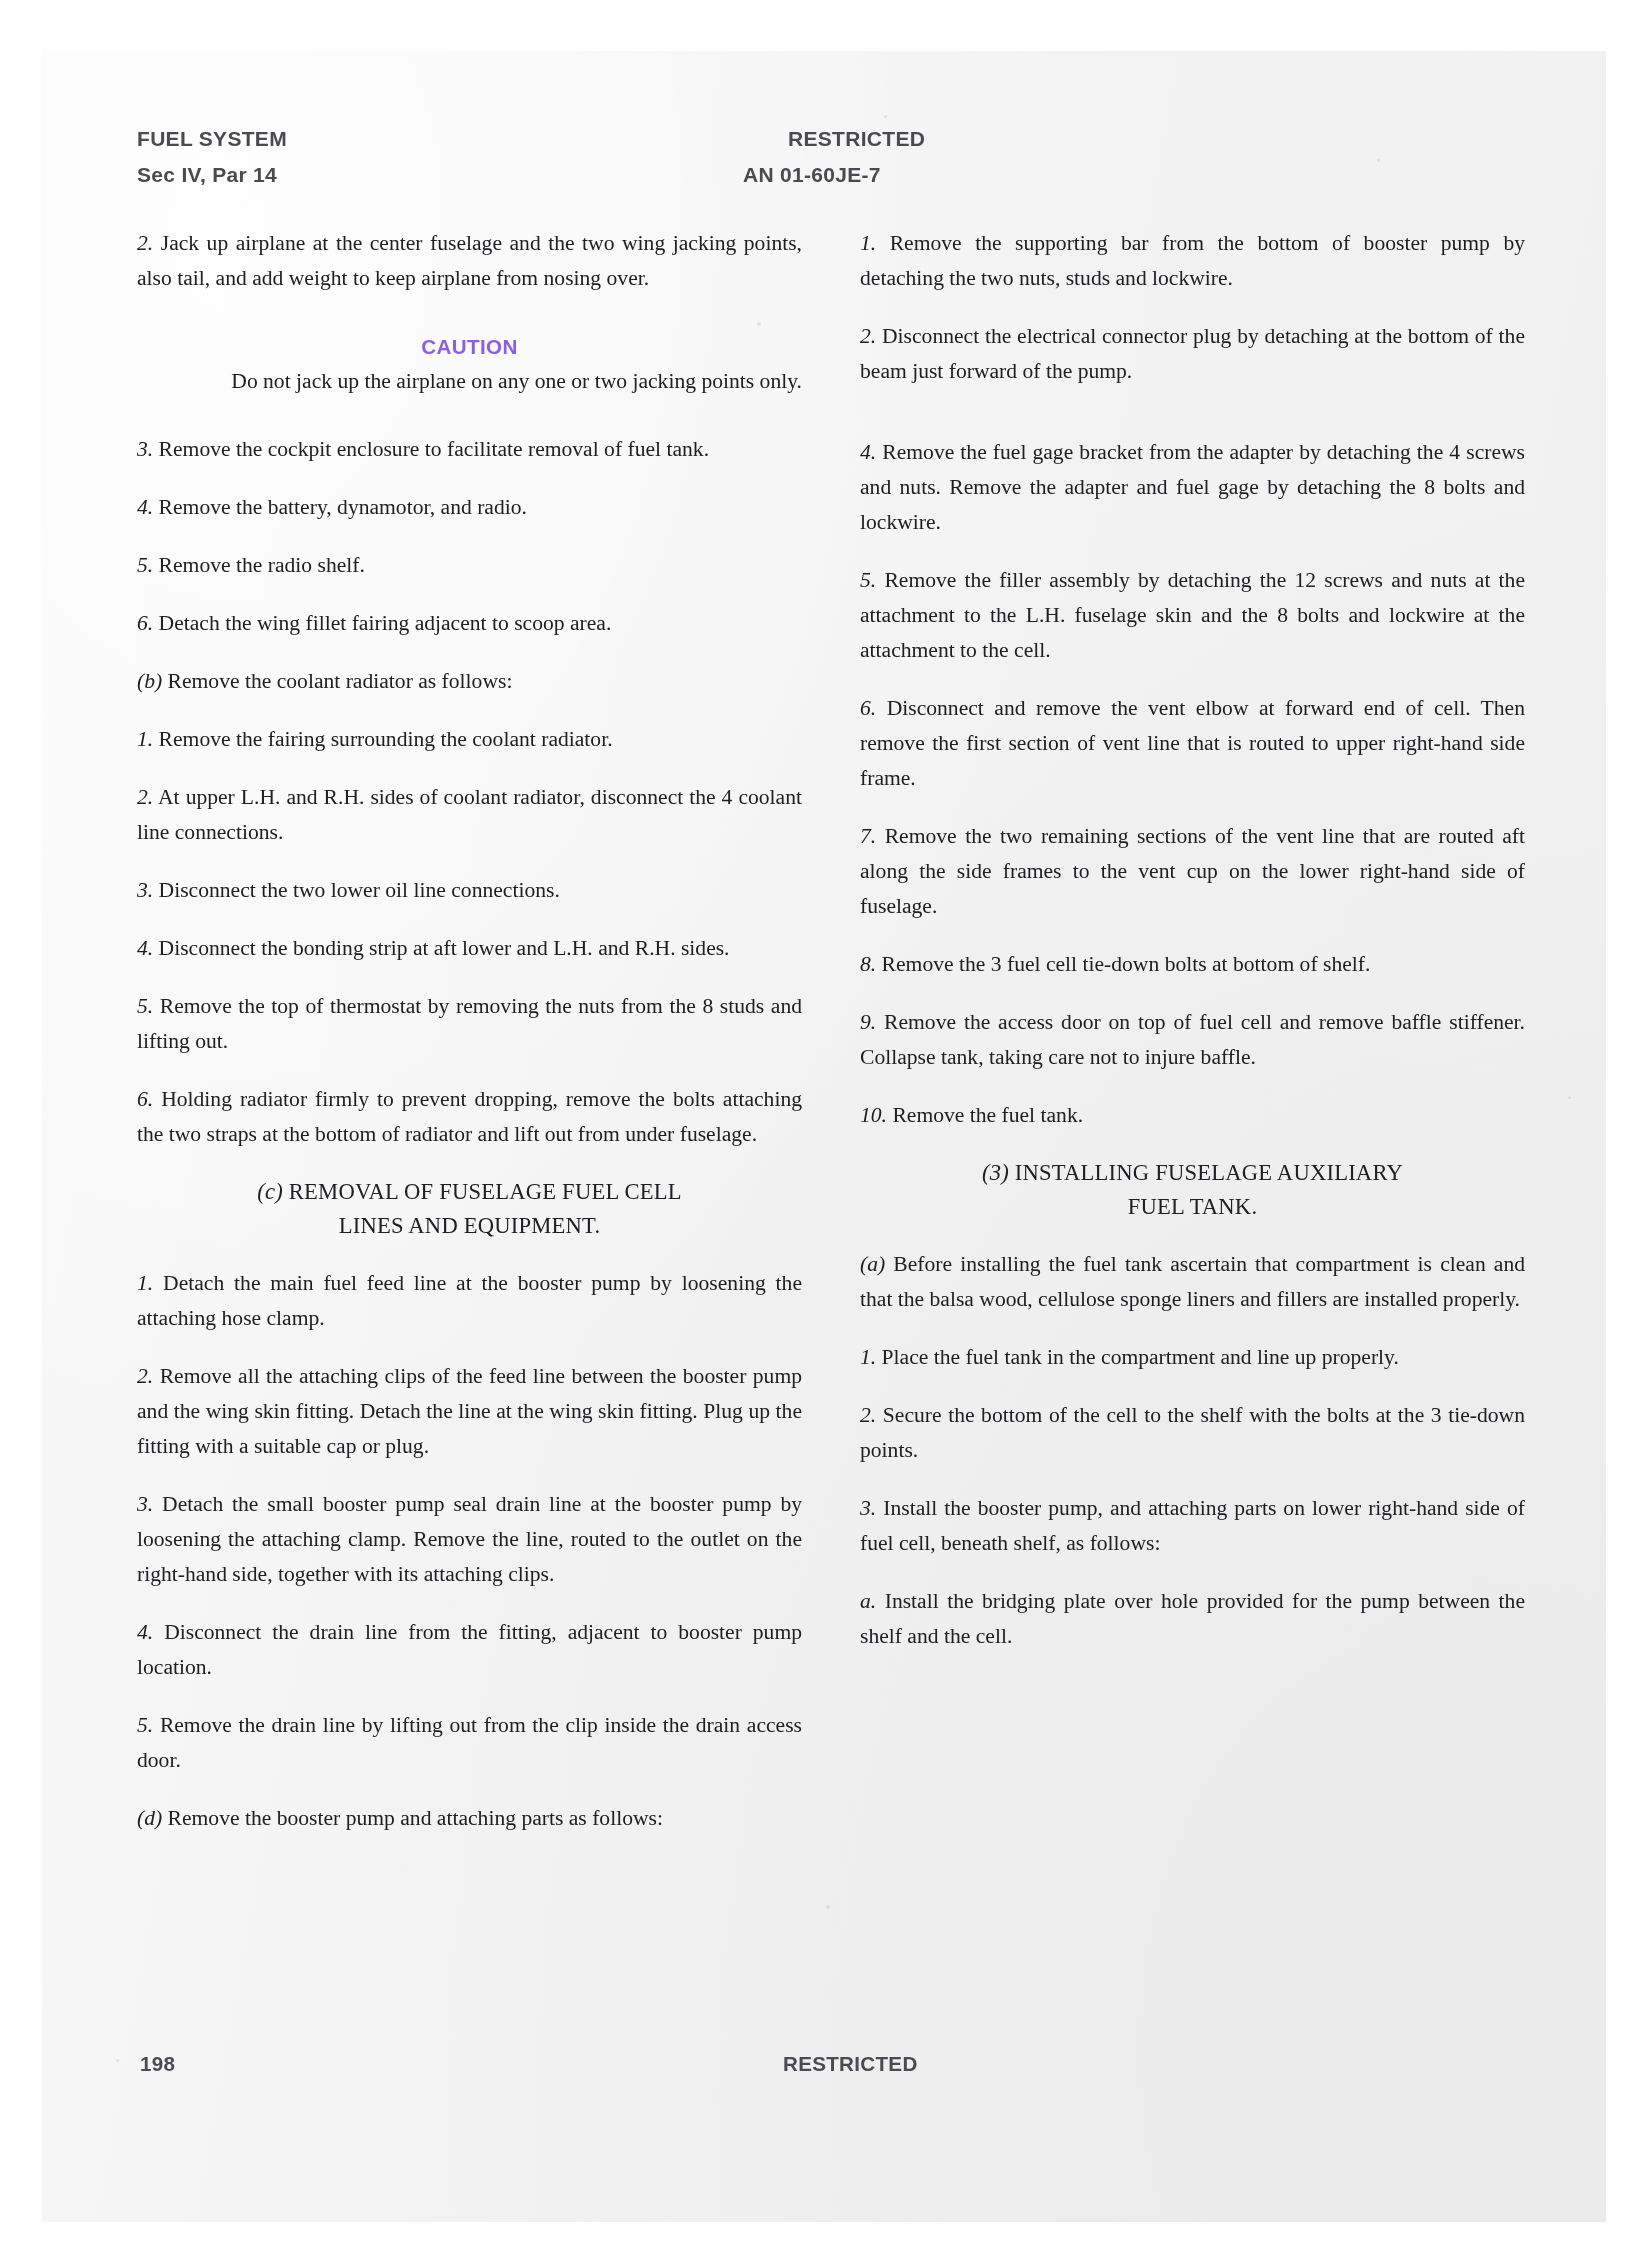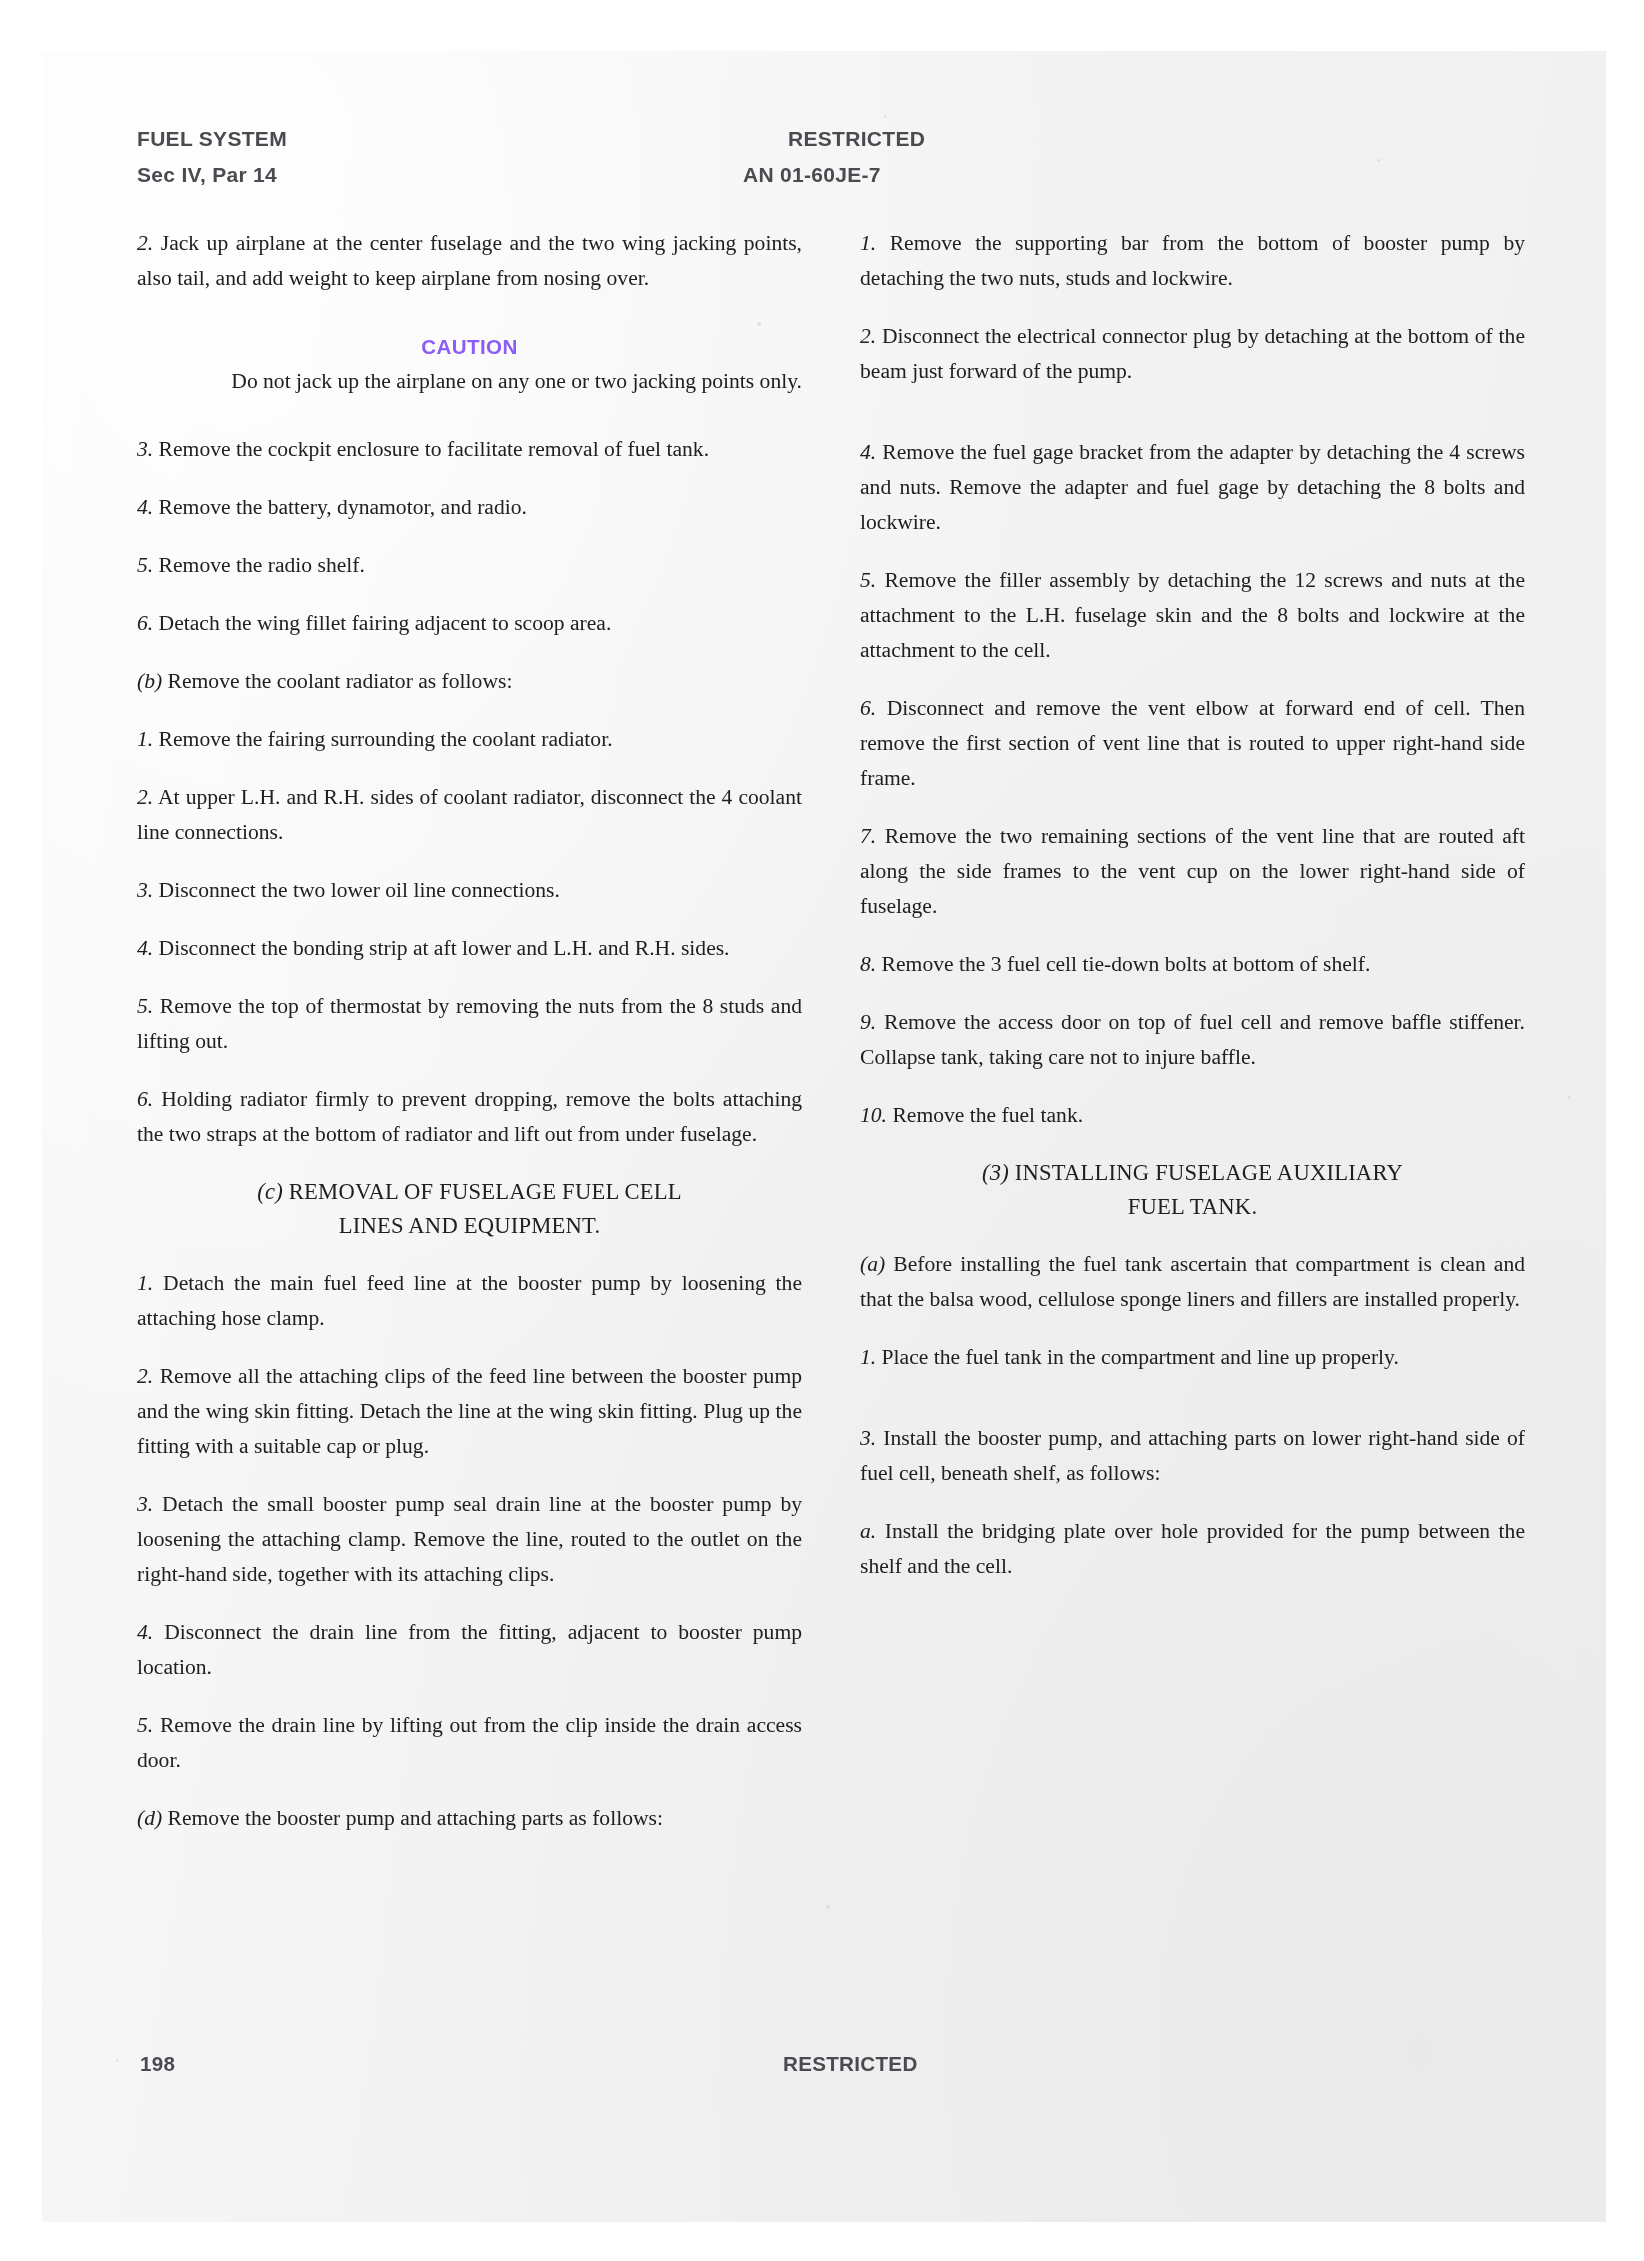--- a/index.html
+++ b/index.html
@@ -236,20 +236,21 @@
     <p class="sec-head"><span class="lett">(3)</span>  INSTALLING FUSELAGE AUXILIARY</p>
     <p class="sec-head">FUEL TANK.</p>
 
     <div class="gap-m"></div>
     <p class="ind-1"><span class="lett">(a)</span> Before installing the fuel tank ascertain that compartment is clean and that the balsa wood, cellulose sponge liners and fillers are installed properly.</p>
 
     <div class="gap-m"></div>
     <p class="ind-2"><span class="num">1.</span> Place the fuel tank in the compartment and line up properly.</p>
 
     <div class="gap-m"></div>
+    <p class="ind-2"><span class="num">2.</span> Secure the bottom of the cell to the shelf with the bolts at the 3 tie-down points.</p>
 
     <div class="gap-m"></div>
     <p class="ind-2"><span class="num">3.</span> Install the booster pump, and attaching parts on lower right-hand side of fuel cell, beneath shelf, as follows:</p>
 
     <div class="gap-m"></div>
     <p class="ind-3"><span class="num">a.</span> Install the bridging plate over hole provided for the pump between the shelf and the cell.</p>
 
     <div class="gap-m"></div>
   </div>
 

